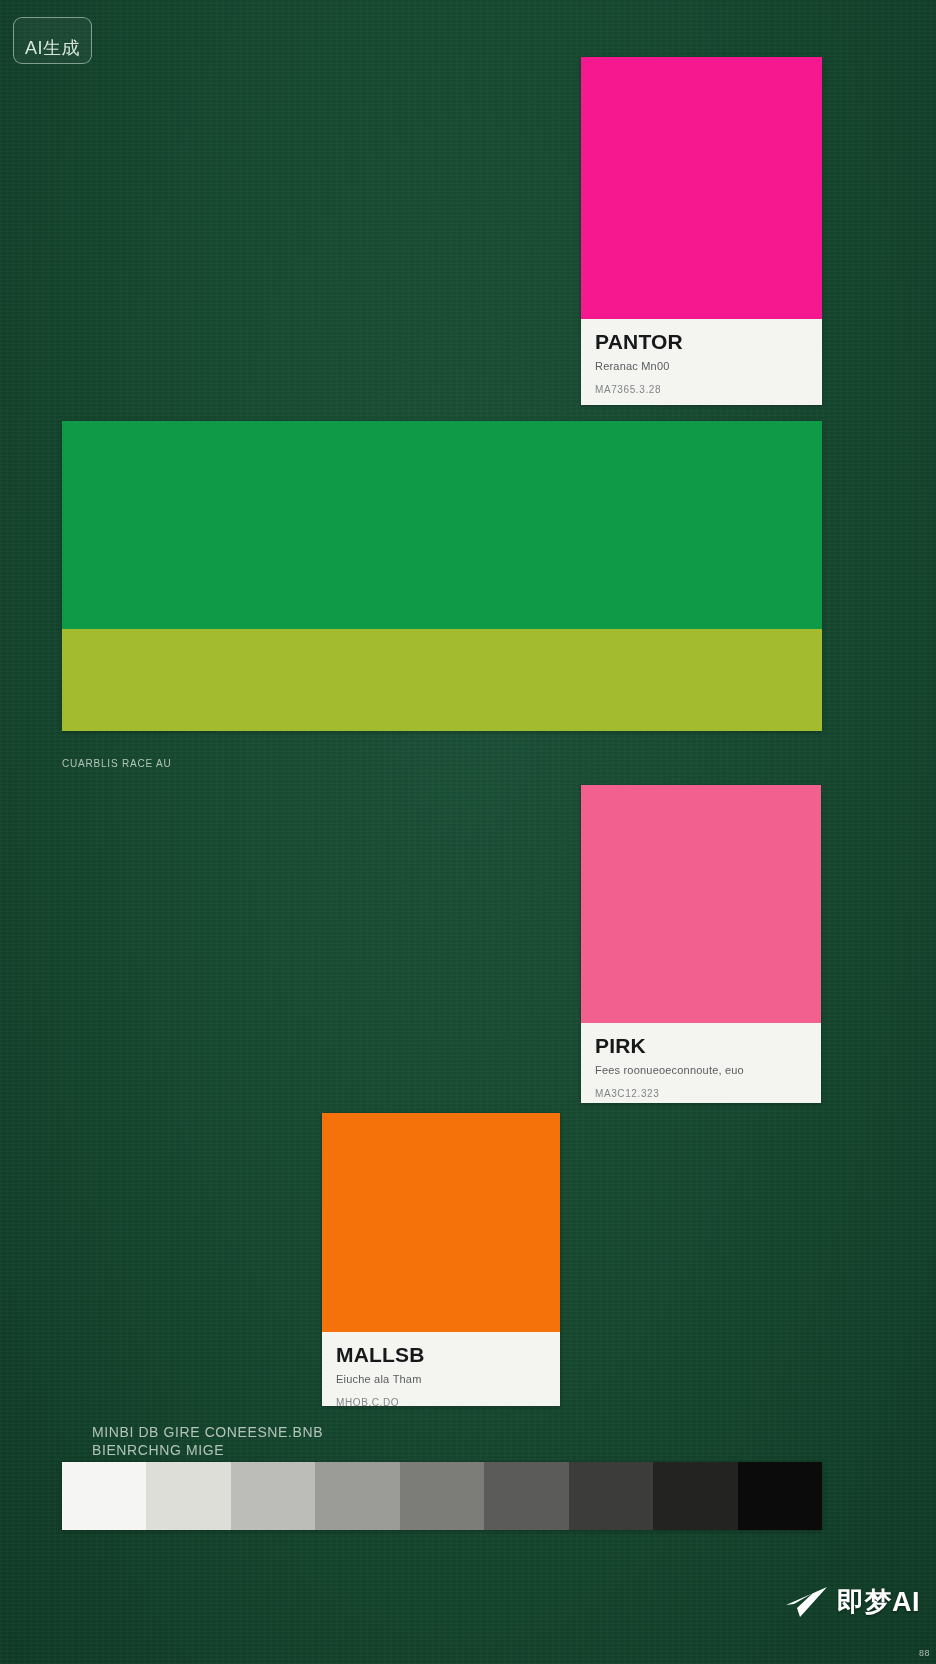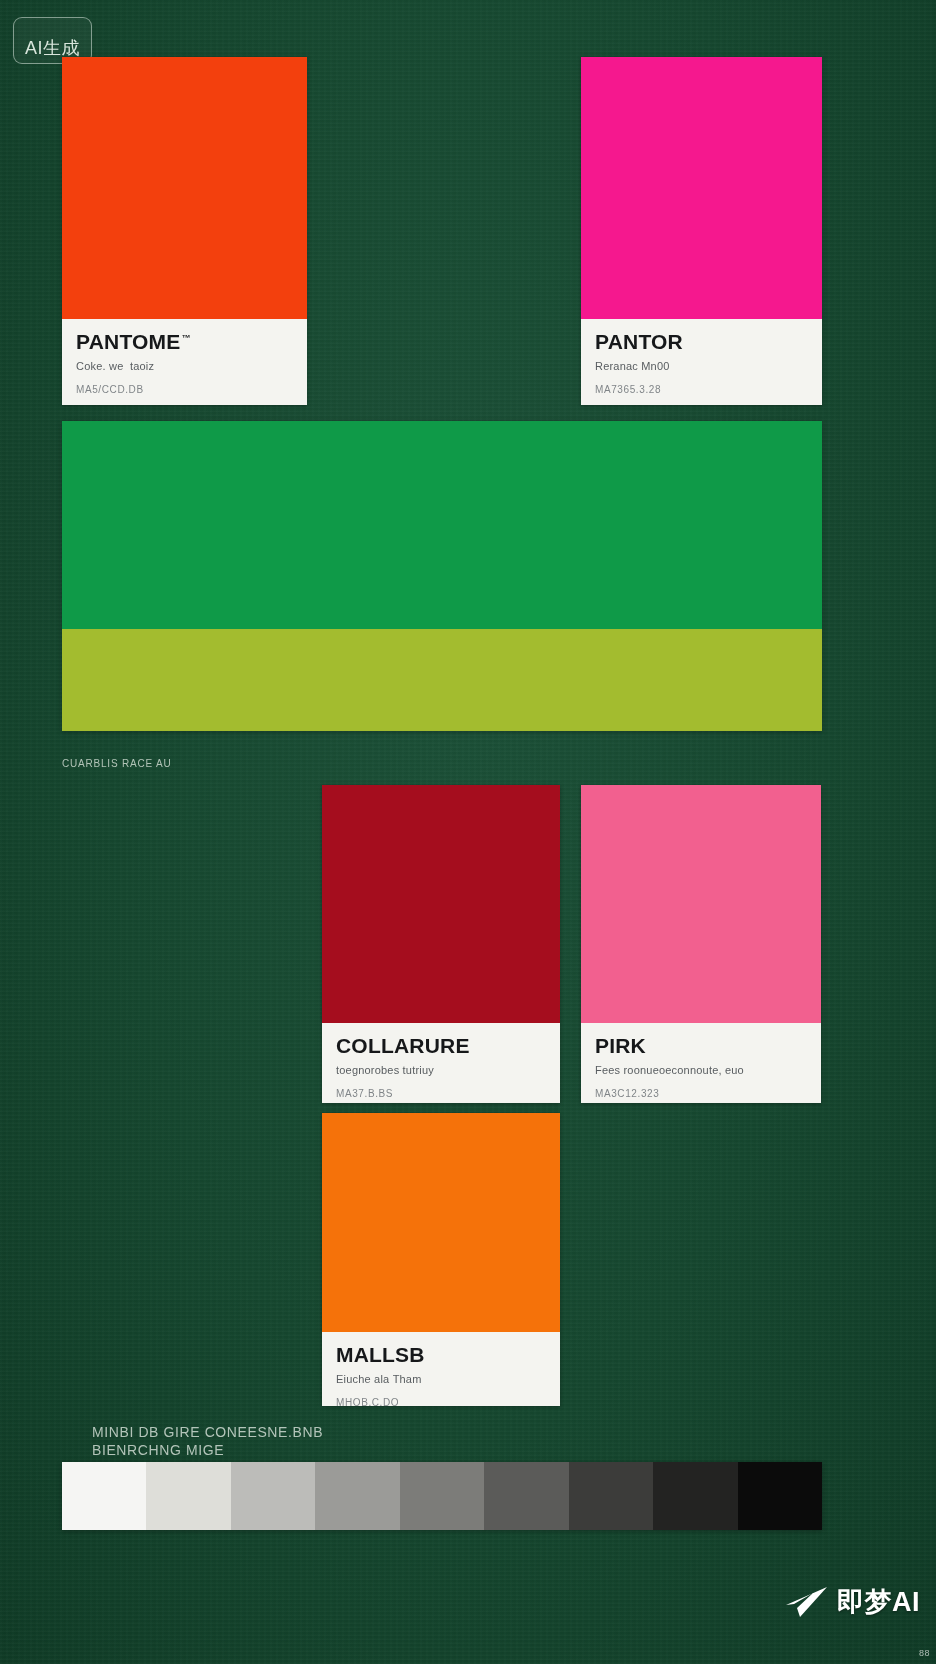--- a/index.html
+++ b/index.html
@@ -137,54 +137,38 @@
 </style>
 </head>
 <body>
 
 <div class="texture"></div>
 
 <div class="stage">
 
   <div class="ai-badge">AI生成</div>
 
-  <div class="card" style="left:62px;top:57px;width:245px;height:348px;">
-    <div class="chip" style="height:262px;background:#f3400d;"></div>
-    <div class="label">
-      <div class="brand"><span>PANTOME</span><span class="tm">™</span></div>
-      <div class="sub">Coke.&nbsp;we&nbsp; taoiz</div>
-      <div class="code">MA5/CCD.DB</div>
-    </div>
-  </div>
 
 
   <div class="card" style="left:581px;top:57px;width:241px;height:348px;">
     <div class="chip" style="height:262px;background:#f5188e;"></div>
     <div class="label">
       <div class="brand"><span>PANTOR</span><span class="tm"></span></div>
       <div class="sub">Reranac&nbsp;Mn00</div>
       <div class="code">MA7365.3.28</div>
     </div>
   </div>
 
   <div class="band" style="left:62px;top:421px;width:760px;height:310px;">
     <div class="band-top" style="height:208px;background:#0f9a48;"></div>
     <div class="band-bottom" style="height:102px;background:#a3bc2f;"></div>
   </div>
   <div class="band-caption" style="left:62px;top:758px;">CUARBLIS RACE AU</div>
 
 
-  <div class="card" style="left:322px;top:785px;width:238px;height:318px;">
-    <div class="chip" style="height:238px;background:#a50d1e;"></div>
-    <div class="label">
-      <div class="brand"><span>COLLARURE</span><span class="tm"></span></div>
-      <div class="sub">toegnorobes&nbsp;tutriuy</div>
-      <div class="code">MA37.B.BS</div>
-    </div>
-  </div>
 
   <div class="card" style="left:581px;top:785px;width:240px;height:318px;">
     <div class="chip" style="height:238px;background:#f2608f;"></div>
     <div class="label">
       <div class="brand"><span>PIRK</span><span class="tm"></span></div>
       <div class="sub">Fees&nbsp;roonueoeconnoute,&nbsp;euo</div>
       <div class="code">MA3C12.323</div>
     </div>
   </div>
 

